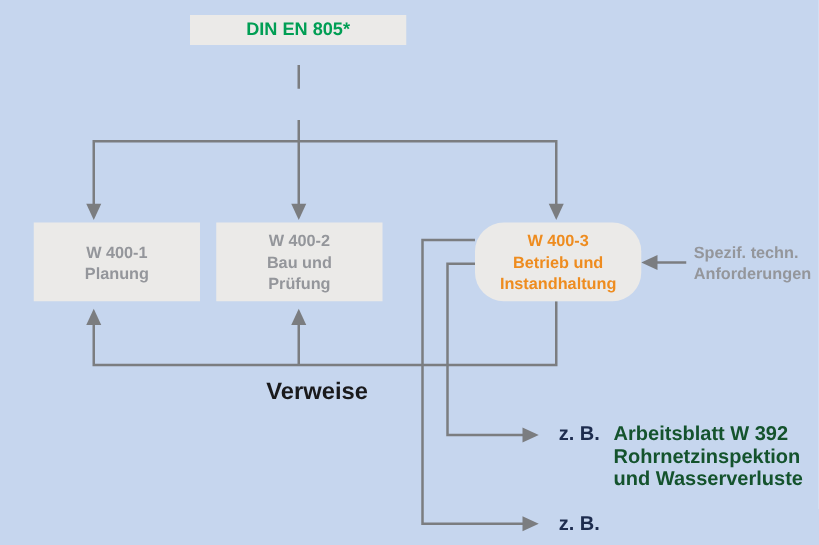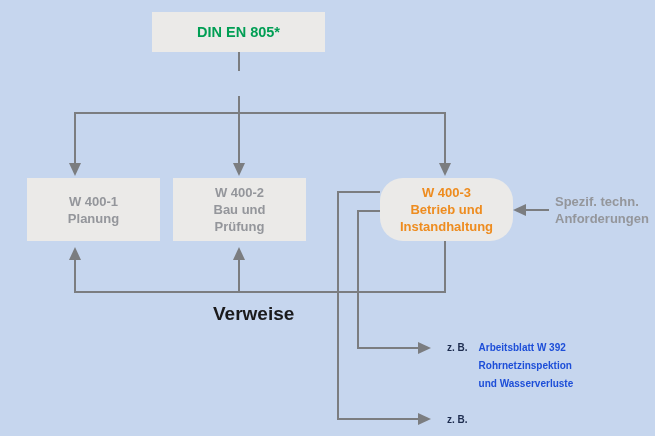--- a/index.html
+++ b/index.html
@@ -12,40 +12,40 @@
   }
   svg.connectors{position:absolute;left:0;top:0;}
   .box{
     position:absolute;
     background:#ebeae8;
     display:flex;align-items:center;justify-content:center;
     text-align:center;
     font-weight:bold;
     white-space:pre-line;
   }
-  .box-root{left:152px;top:12px;width:173px;height:40px;color:#009e54;font-size:14.5px;}
+  .box-root{left:152px;top:12px;width:173px;height:24px;color:#009e54;font-size:14.5px;}
   .box-std{width:133px;top:178px;height:63px;font-size:13px;line-height:17px;color:#94969b;}
   .box-1{left:27px;}
   .box-2{left:173px;}
   .box-3{left:380px;color:#ee8c1f;border-radius:23px;}
   .lbl{
     position:absolute;font-weight:bold;font-size:13px;line-height:17px;
     white-space:pre-line;
   }
   .lbl-umsetzung{left:152px;top:74px;width:173px;text-align:center;color:#94969b;}
   .lbl-sidenote{left:555px;top:193px;color:#94969b;}
   .lbl-verweise{left:213px;top:305px;color:#1a1a1c;font-size:19px;}
   .ref{
-    position:absolute;display:flex;gap:11px;font-weight:bold;font-size:10px;line-height:18px;
+    position:absolute;display:flex;gap:11px;font-weight:bold;font-size:16px;line-height:18px;
   }
   .ref-1{left:447px;top:339px;}
   .ref-2{left:447px;top:411px;}
   .ref .prefix{color:#1d2c4e;}
   .ref .title{white-space:pre-line;}
-  .title-blue{color:#1d4ed8;}
+  .title-blue{color:#14532d;}
   .title-green{color:#009e54;}
 </style>
 </head>
 <body>
 
 <div class="canvas">
 
   <svg class="connectors" width="655" height="436" viewBox="0 0 655 436">
     <g stroke="#7b7d80" stroke-width="2" fill="none">
 

